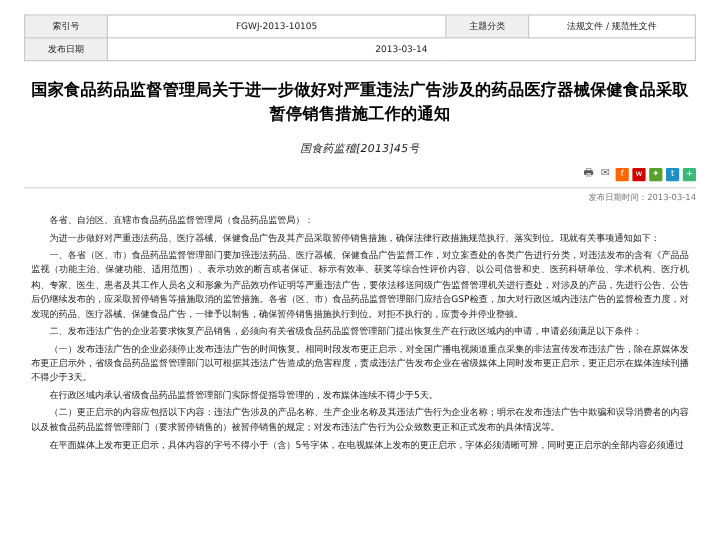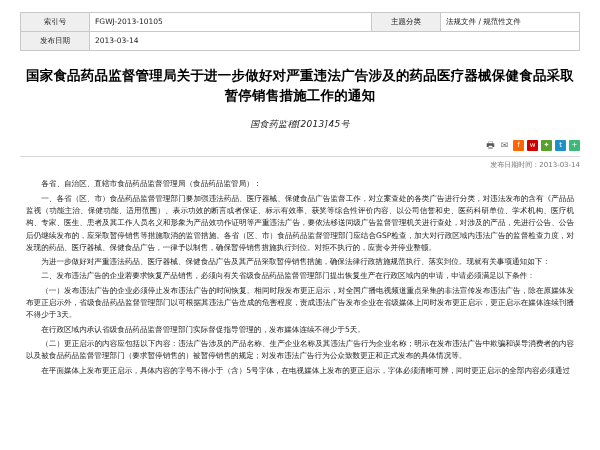--- a/index.html
+++ b/index.html
@@ -39,21 +39,21 @@
     color: #222;
   }
   td.lbl {
     background: #efefef;
     text-align: center;
     width: 58px;
     color: #333;
   }
   td.val {
     background: #fff;
-    text-align: left;
+    text-align: center;
   }
   .w-cat {
     width: 64px;
   }
   .w-catval {
     width: 128px;
   }
 
   
   .title-wrap {
@@ -175,22 +175,22 @@
   </div>
 
   <div class="divider"></div>
 
   <div class="pubdate">
     <span>发布日期时间：</span><span>2013-03-14</span>
   </div>
 
   <div class="body">
     <p>各省、自治区、直辖市食品药品监督管理局（食品药品监管局）：</p>
+    <p>为进一步做好对严重违法药品、医疗器械、保健食品广告及其产品采取暂停销售措施，确保法律行政措施规范执行、落实到位。现就有关事项通知如下：</p>
     <p>一、各省（区、市）食品药品监督管理部门要加强违法药品、医疗器械、保健食品广告监督工作，对立案查处的各类广告进行分类，对违法发布的含有《产品品监视（功能主治、保健功能、适用范围）、表示功效的断言或者保证、标示有效率、获奖等综合性评价内容、以公司信誉和史、医药科研单位、学术机构、医疗机构、专家、医生、患者及其工作人员名义和形象为产品效功作证明等严重违法广告，要依法移送同级广告监督管理机关进行查处，对涉及的产品，先进行公告、公告后仍继续发布的，应采取暂停销售等措施取消的监管措施。各省（区、市）食品药品监督管理部门应结合GSP检查，加大对行政区域内违法广告的监督检查力度，对发现的药品、医疗器械、保健食品广告，一律予以制售，确保暂停销售措施执行到位。对拒不执行的，应责令并停业整顿。</p>
-    <p>为进一步做好对严重违法药品、医疗器械、保健食品广告及其产品采取暂停销售措施，确保法律行政措施规范执行、落实到位。现就有关事项通知如下：</p>
     <p>二、发布违法广告的企业若要求恢复产品销售，必须向有关省级食品药品监督管理部门提出恢复生产在行政区域内的申请，申请必须满足以下条件：</p>
     <p>（一）发布违法广告的企业必须停止发布违法广告的时间恢复。相同时段发布更正启示，对全国广播电视频道重点采集的非法宣传发布违法广告，除在原媒体发布更正启示外，省级食品药品监督管理部门以可根据其违法广告造成的危害程度，责成违法广告发布企业在省级媒体上同时发布更正启示，更正启示在媒体连续刊播不得少于3天。</p>
     <p>在行政区域内承认省级食品药品监督管理部门实际督促指导管理的，发布媒体连续不得少于5天。</p>
     <p>（二）更正启示的内容应包括以下内容：违法广告涉及的产品名称、生产企业名称及其违法广告行为企业名称；明示在发布违法广告中欺骗和误导消费者的内容以及被食品药品监督管理部门（要求暂停销售的）被暂停销售的规定；对发布违法广告行为公众致数更正和正式发布的具体情况等。</p>
     <p>在平面媒体上发布更正启示，具体内容的字号不得小于（含）5号字体，在电视媒体上发布的更正启示，字体必须清晰可辨，同时更正启示的全部内容必须通过</p>
   </div>
 
 </div>
 
 </body></html>

